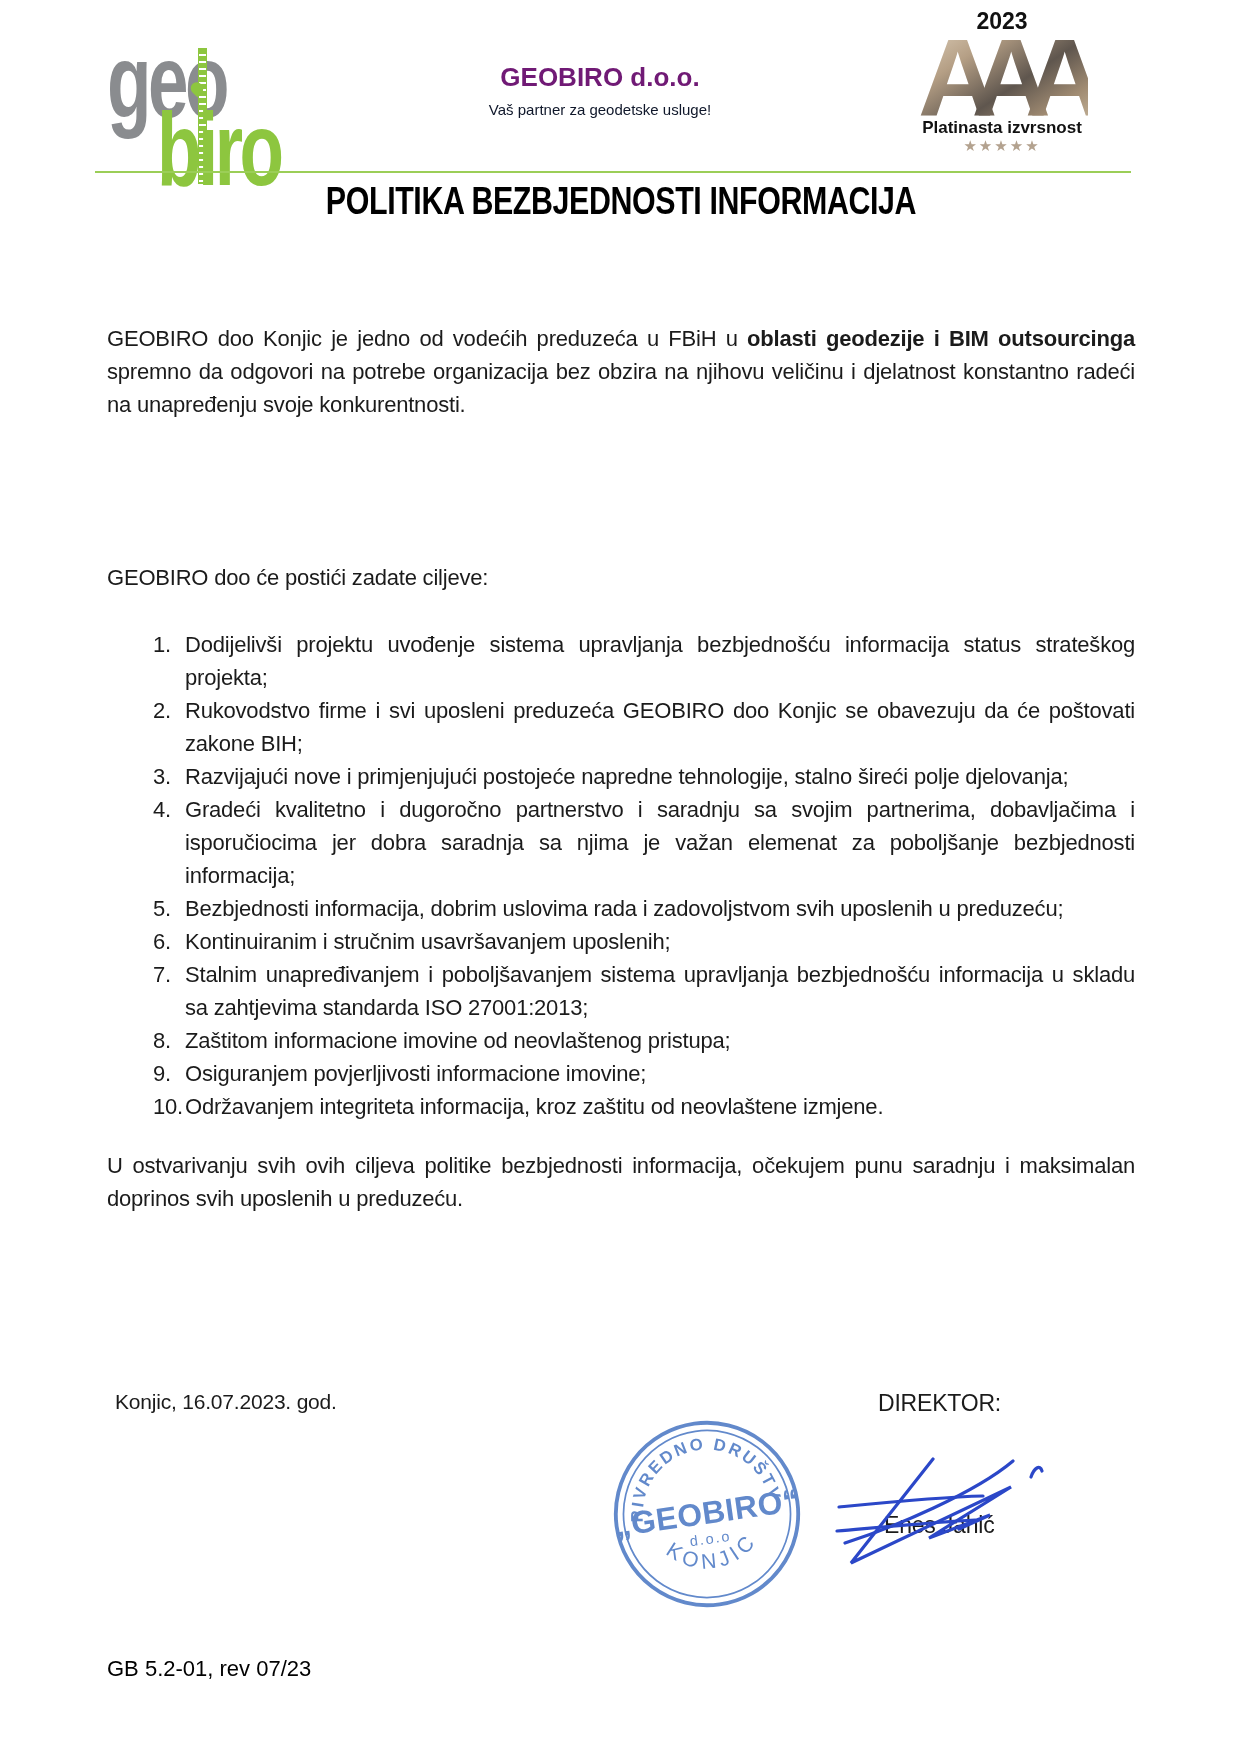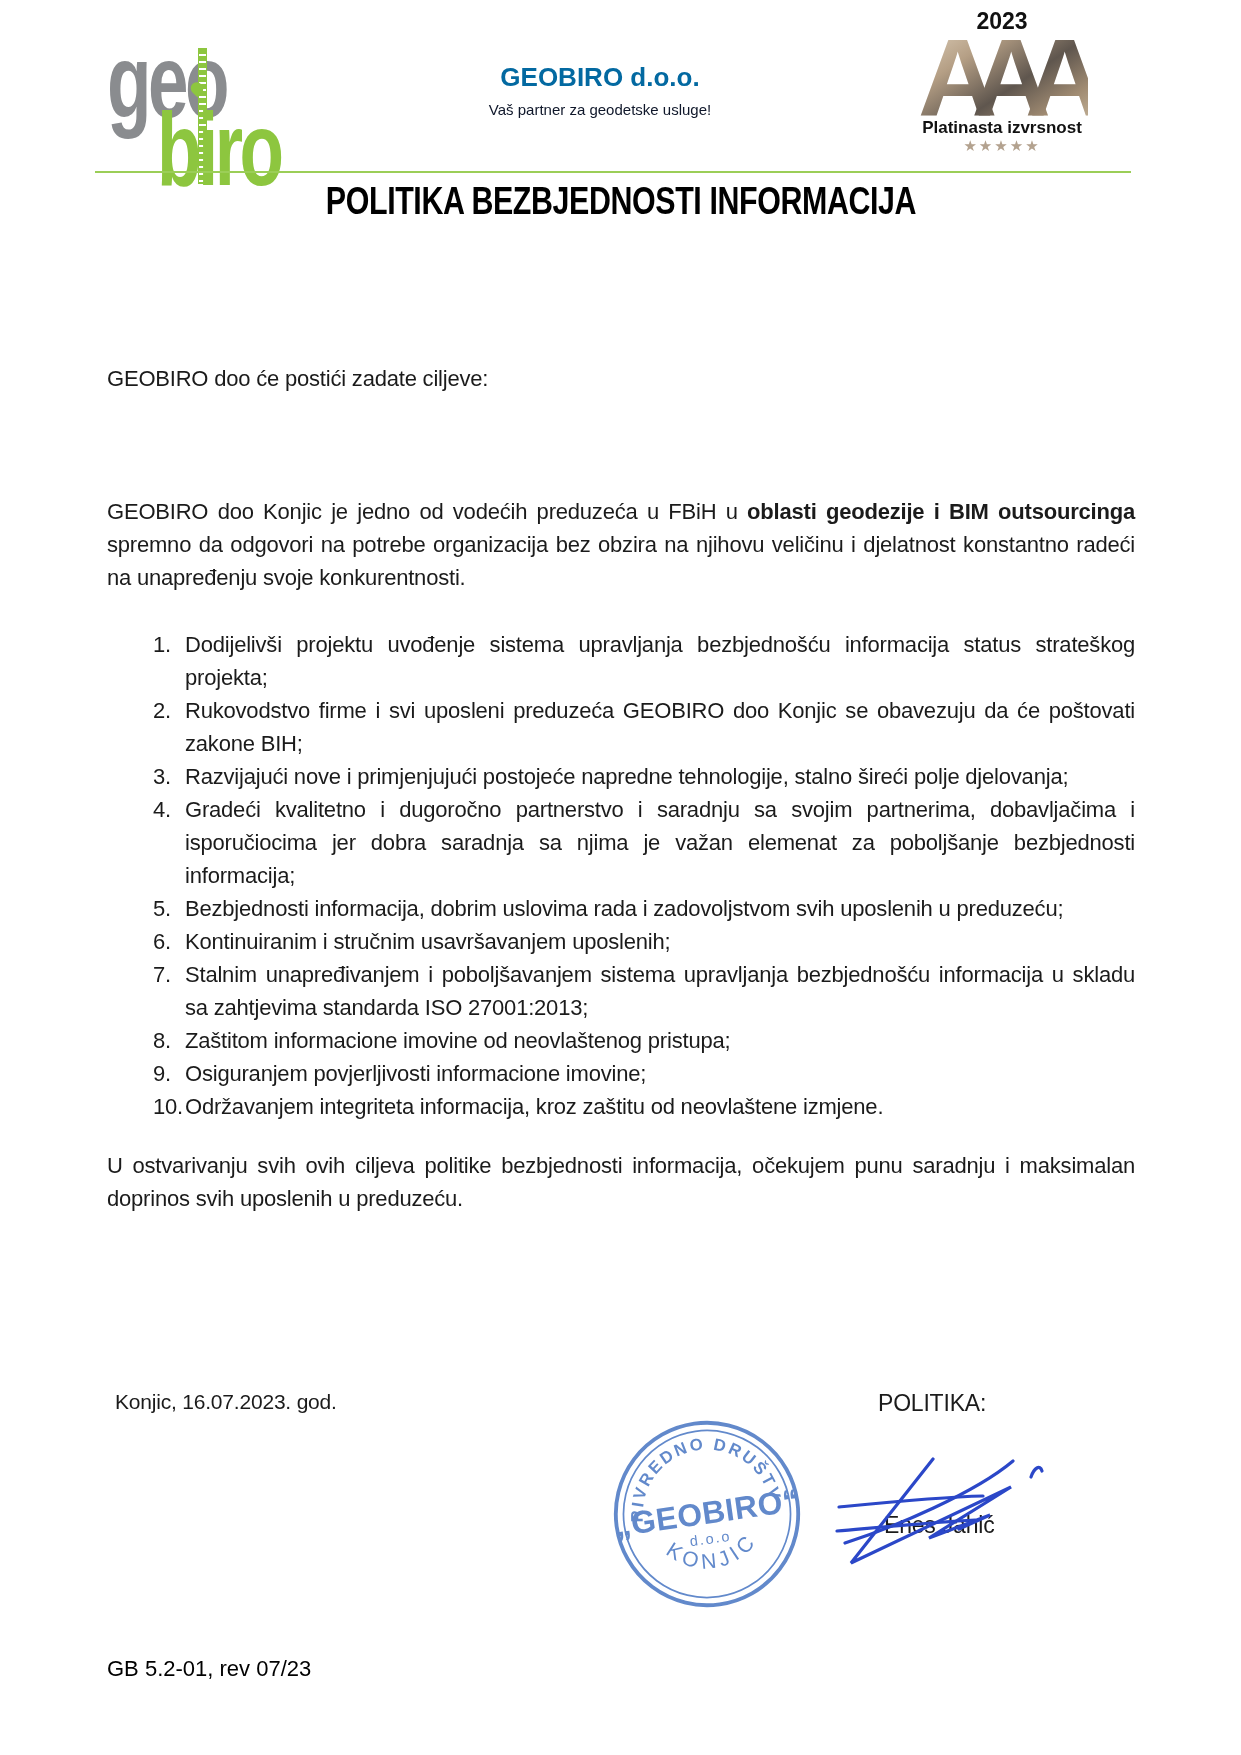--- a/index.html
+++ b/index.html
@@ -28,21 +28,21 @@
     background:repeating-linear-gradient(to bottom,#8dc63f 0 5px,#ffffff 5px 7px);
     outline:1px solid #8dc63f;
   }
   .logo-dot{
     position:absolute;left:96px;top:57px;width:12px;height:13px;
     background:#8dc63f;border-radius:50% 50% 50% 0;transform:rotate(-45deg);
   }
   .header-center{
     position:absolute;left:380px;top:60px;width:440px;text-align:center;
   }
-  .hc-company{font-size:26px;font-weight:700;line-height:34px;color:#0369a1;}
+  .hc-company{font-size:26px;font-weight:700;line-height:34px;color:#701a75;}
   .hc-tagline{font-size:15px;line-height:31px;color:#0f172a;text-align:center;}
   .hc-class{font-size:22px;line-height:30px;color:#ed1c24;}
   .award{
     position:absolute;left:912px;top:8px;width:180px;text-align:center;
   }
   .award-year{font-size:23px;font-weight:700;line-height:26px;color:#111;}
   .award-aaa{display:block;margin:2px auto 0 auto;}
   .award-label{font-size:17px;font-weight:700;line-height:20px;color:#111;}
   .award-stars{font-size:15px;line-height:16px;color:#b3a28f;letter-spacing:2px;}
   .green-line{
@@ -108,23 +108,23 @@
     </svg>
     <div class="award-label">Platinasta izvrsnost</div>
     <div class="award-stars">★★★★★</div>
   </div>
 
   <div class="green-line"></div>
 
   <div class="content">
     <h1 class="doc-title">POLITIKA BEZBJEDNOSTI INFORMACIJA</h1>
 
+    <p class="body-text p-intro"><span>GEOBIRO doo Konjic je jedno od vodećih preduzeća u FBiH u </span><b>oblasti geodezije i BIM outsourcinga</b><span> spremno da odgovori na potrebe organizacija bez obzira na njihovu veličinu i djelatnost konstantno radeći na unapređenju svoje konkurentnosti.</span></p>
+
     <p class="body-text goals-heading">GEOBIRO doo će postići zadate ciljeve:</p>
-
-    <p class="body-text p-intro"><span>GEOBIRO doo Konjic je jedno od vodećih preduzeća u FBiH u </span><b>oblasti geodezije i BIM outsourcinga</b><span> spremno da odgovori na potrebe organizacija bez obzira na njihovu veličinu i djelatnost konstantno radeći na unapređenju svoje konkurentnosti.</span></p>
 
     <div class="goals body-text">
       <div class="goal">
           <span class="goal-num">1.</span>
           <div class="goal-text">Dodijelivši projektu uvođenje sistema upravljanja bezbjednošću informacija status strateškog projekta;</div>
         </div>
       <div class="goal">
           <span class="goal-num">2.</span>
           <div class="goal-text">Rukovodstvo firme i svi uposleni preduzeća GEOBIRO doo Konjic se obavezuju da će poštovati zakone BIH;</div>
         </div>
@@ -159,21 +159,21 @@
       <div class="goal">
           <span class="goal-num">10.</span>
           <div class="goal-text">Održavanjem integriteta informacija, kroz zaštitu od neovlaštene izmjene.</div>
         </div>
     </div>
 
     <p class="body-text p-closing">U ostvarivanju svih ovih ciljeva politike bezbjednosti informacija, očekujem punu saradnju i maksimalan doprinos svih uposlenih u preduzeću.</p>
   </div>
 
   <div class="place-date">Konjic, 16.07.2023. god.</div>
-  <div class="director-label">POLITIKA:</div>
+  <div class="director-label">DIREKTOR:</div>
   <div class="director-name">Enes Jahić</div>
 
   <svg class="stamp" width="192" height="192" viewBox="0 0 200 200">
     <defs>
       <path id="arcTop" d="M 33,100 A 67,67 0 0 1 167,100"></path>
       <path id="arcBottom" d="M 39,112 A 64,64 0 0 0 161,112"></path>
     </defs>
     <g fill="none" stroke="#4070c0">
       <circle cx="100" cy="100" r="95" stroke-width="4"></circle>
       <circle cx="100" cy="100" r="87" stroke-width="1.8"></circle>

